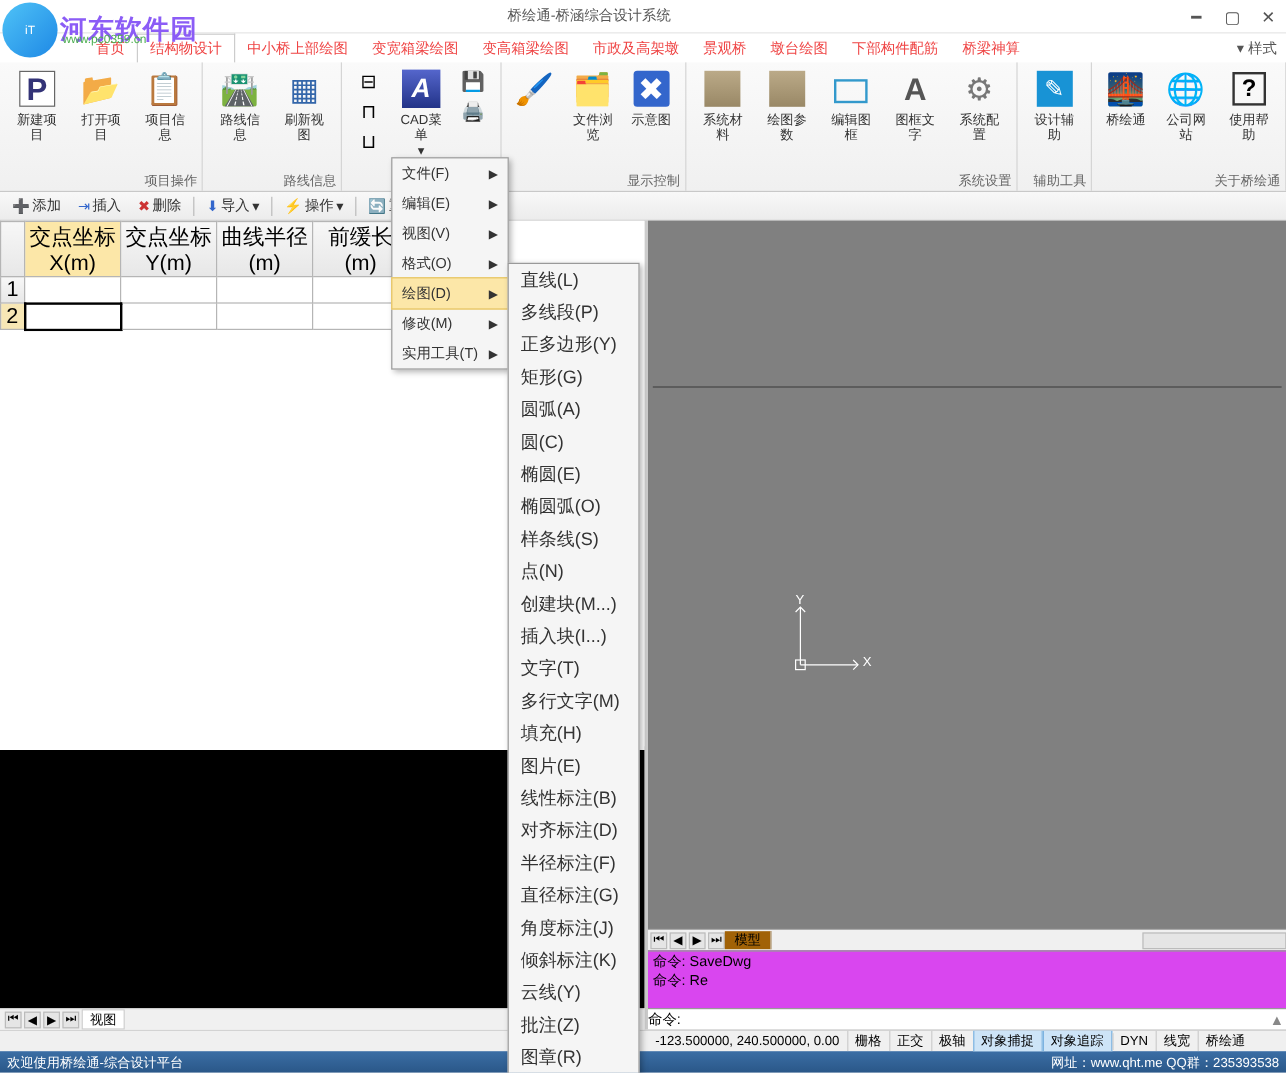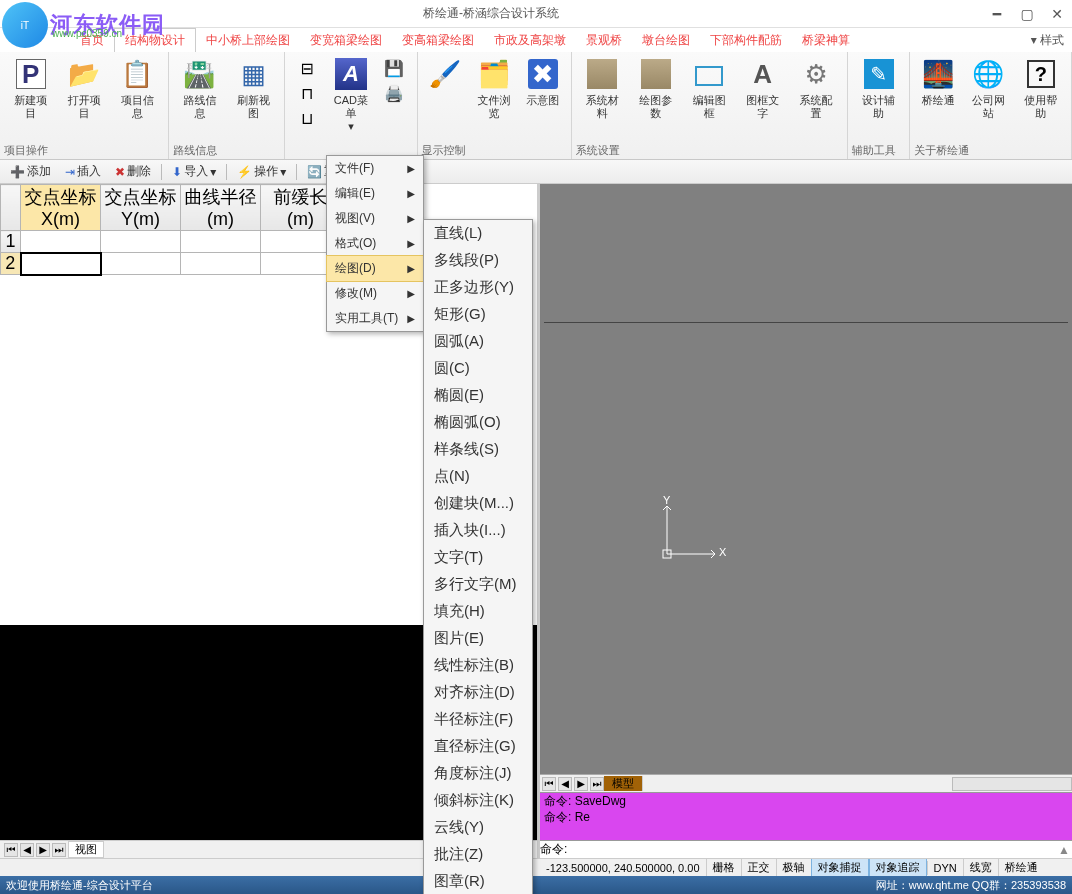--- a/index.html
+++ b/index.html
@@ -24,21 +24,21 @@
 .tabs .style-btn { margin-left: auto; margin-right: 8px; color: #555; }
 
 
 .ribbon { height: 108px; background: linear-gradient(#fafafa,#f0f0f0); border-bottom: 1px solid #c8c8c8; display: flex; }
 .ribbon-group { border-right: 1px solid #d5d5d5; display: flex; flex-direction: column; padding: 2px 4px 0; }
 .ribbon-items { display: flex; flex: 1; }
 .ribbon-btn { display: flex; flex-direction: column; align-items: center; padding: 2px 6px; cursor: pointer; }
 .ribbon-btn .icon { width: 36px; height: 36px; display:flex; align-items:center; justify-content:center; font-size:26px; }
 .ribbon-btn .lbl { font-size: 11px; color: #333; text-align: center; margin-top: 2px; line-height:1.2; }
 .ribbon-btn.small .icon { width: 20px; height:20px; font-size:16px; }
-.ribbon-group-title { text-align: left; font-size: 11px; color: #666; padding: 1px 0; }
+.ribbon-group-title { text-align: right; font-size: 11px; color: #666; padding: 1px 0; }
 
 
 .toolbar { height: 24px; background: linear-gradient(#f8f8f8,#ececec); border-bottom: 1px solid #ccc; display:flex; align-items:center; padding-left:4px; gap:2px; }
 .toolbar .tbtn { display:flex; align-items:center; padding:2px 6px; cursor:pointer; font-size:12px; color:#333; gap:2px; }
 .toolbar .sep { width:1px; height:16px; background:#bbb; margin:0 2px; }
 
 
 .workarea { display:flex; height: calc(894px - 28px - 24px - 108px - 24px - 18px - 18px); }
 .left-pane { width: 540px; display:flex; flex-direction:column; border-right:3px solid #ccc; }
 .right-pane { flex:1; display:flex; flex-direction:column; background:#808080; position:relative; }
@@ -52,21 +52,21 @@
 table.grid .selrow .rowhead { background:#f7e7b5; }
 table.grid .selrow td.sel { border:2px solid #000; }
 .table-empty { flex:1; background:#fff; }
 
 
 .black-cmd { height: 215px; background:#000; margin-top:3px; }
 .view-nav { height:18px; background:#f0f0f0; border-top:1px solid #ccc; display:flex; align-items:center; padding:0 4px; gap:2px; font-size:11px;}
 .view-nav .nbtn { width:14px; height:14px; background:#e5e5e5; border:1px solid #bbb; display:flex; align-items:center; justify-content:center; font-size:10px; }
 
 
-.menu1 { position:absolute; top:131px; left:326px; width:98px; background:#f5f5f5; border:1px solid #999; box-shadow:2px 2px 5px rgba(0,0,0,.3); z-index:50;margin-top:24px; }
+.menu1 { position:absolute; top:131px; left:326px; width:98px; background:#f5f5f5; border:1px solid #999; box-shadow:2px 2px 5px rgba(0,0,0,.3); z-index:50; }
 .menu1 .mi { display:flex; align-items:center; padding:4px 8px; font-size:12px; color:#333; justify-content:space-between; }
 .menu1 .mi.hl { background:#fce7a8; border:1px solid #e5c460; margin:-1px; }
 .menu1 .mi .arr { font-size:10px; }
 .menu2 { position:absolute; top:219px; left:423px; width:110px; background:#f5f5f5; border:1px solid #999; box-shadow:2px 2px 5px rgba(0,0,0,.3); z-index:50; }
 .menu2 .mi { padding:4px 10px; font-size:15px; color:#333; }
 
 
 .cad-view { flex:1; position:relative; background:#808080; }
 .cad-view .hline { position:absolute; top:138px; left:4px; right:4px; height:1px; background:#444; }
 .cad-view .axis { position:absolute; top:310px; left:115px; color:#fff; font-size:11px; }

